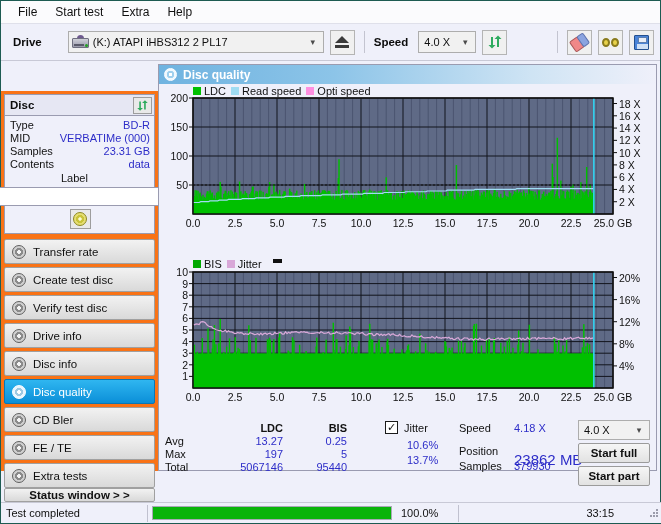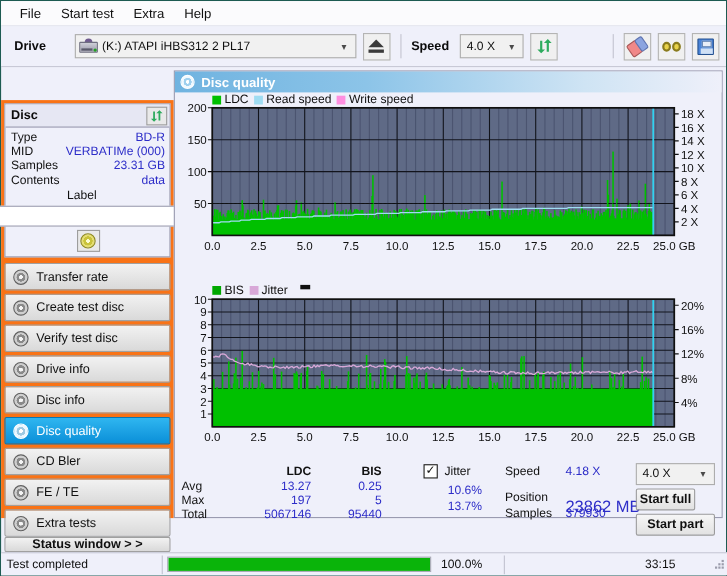--- a/index.html
+++ b/index.html
@@ -413,21 +413,21 @@
           <span class="it">
             <span class="sw" style="background:#00c000"></span>
             <span>LDC</span>
           </span>
           <span class="it">
             <span class="sw" style="background:#9fdcf2"></span>
             <span>Read speed</span>
           </span>
           <span class="it">
             <span class="sw" style="background:#ff8fe0"></span>
-            <span>Write speed</span>
+            <span>Opti speed</span>
           </span>
         </div>
 
         <div class="legend" style="left:34px; top:174px;">
           <span class="it">
             <span class="sw" style="background:#00a800"></span>
             <span>BIS</span>
           </span>
           <span class="it">
             <span class="sw" style="background:#d8a8d8"></span>
@@ -1804,21 +1804,21 @@
         <div style="position:absolute;left:355px;top:4px;font-size:11px;color:#2d2dc8;">4.18 X</div>
         <div style="position:absolute;left:300px;top:27px;font-size:11px;color:#111;">Position</div>
         <div style="position:absolute;left:355px;top:33px;font-size:15px;color:#2d2dc8;">23862 MB</div>
         <div style="position:absolute;left:300px;top:42px;font-size:11px;color:#111;">Samples</div>
         <div style="position:absolute;left:355px;top:42px;font-size:11px;color:#2d2dc8;">379930</div>
 
         <div class="combo" style="position:absolute;left:419px;top:2px;width:72px;height:20px;">
           <span class="cbtext" style="padding-left:2px;">4.0 X</span>
           <span class="chev">▾</span>
         </div>
-        <div class="btn" style="position:absolute;left:419px;top:25px;width:54px;height:20px;">Start full</div>
+        <div class="btn" style="position:absolute;left:419px;top:25px;width:72px;height:20px;">Start full</div>
         <div class="btn" style="position:absolute;left:419px;top:48px;width:72px;height:20px;">Start part</div>
       </div>
     </div>
   </div>
 
   <div class="statusbar">
     <div class="sb-cell" style="width:146px;">Test completed</div>
     <div class="sb-div"></div>
     <div class="progress-wrap">
       <div class="progress-fill" id="pfill" style="width: 100%;"></div>

